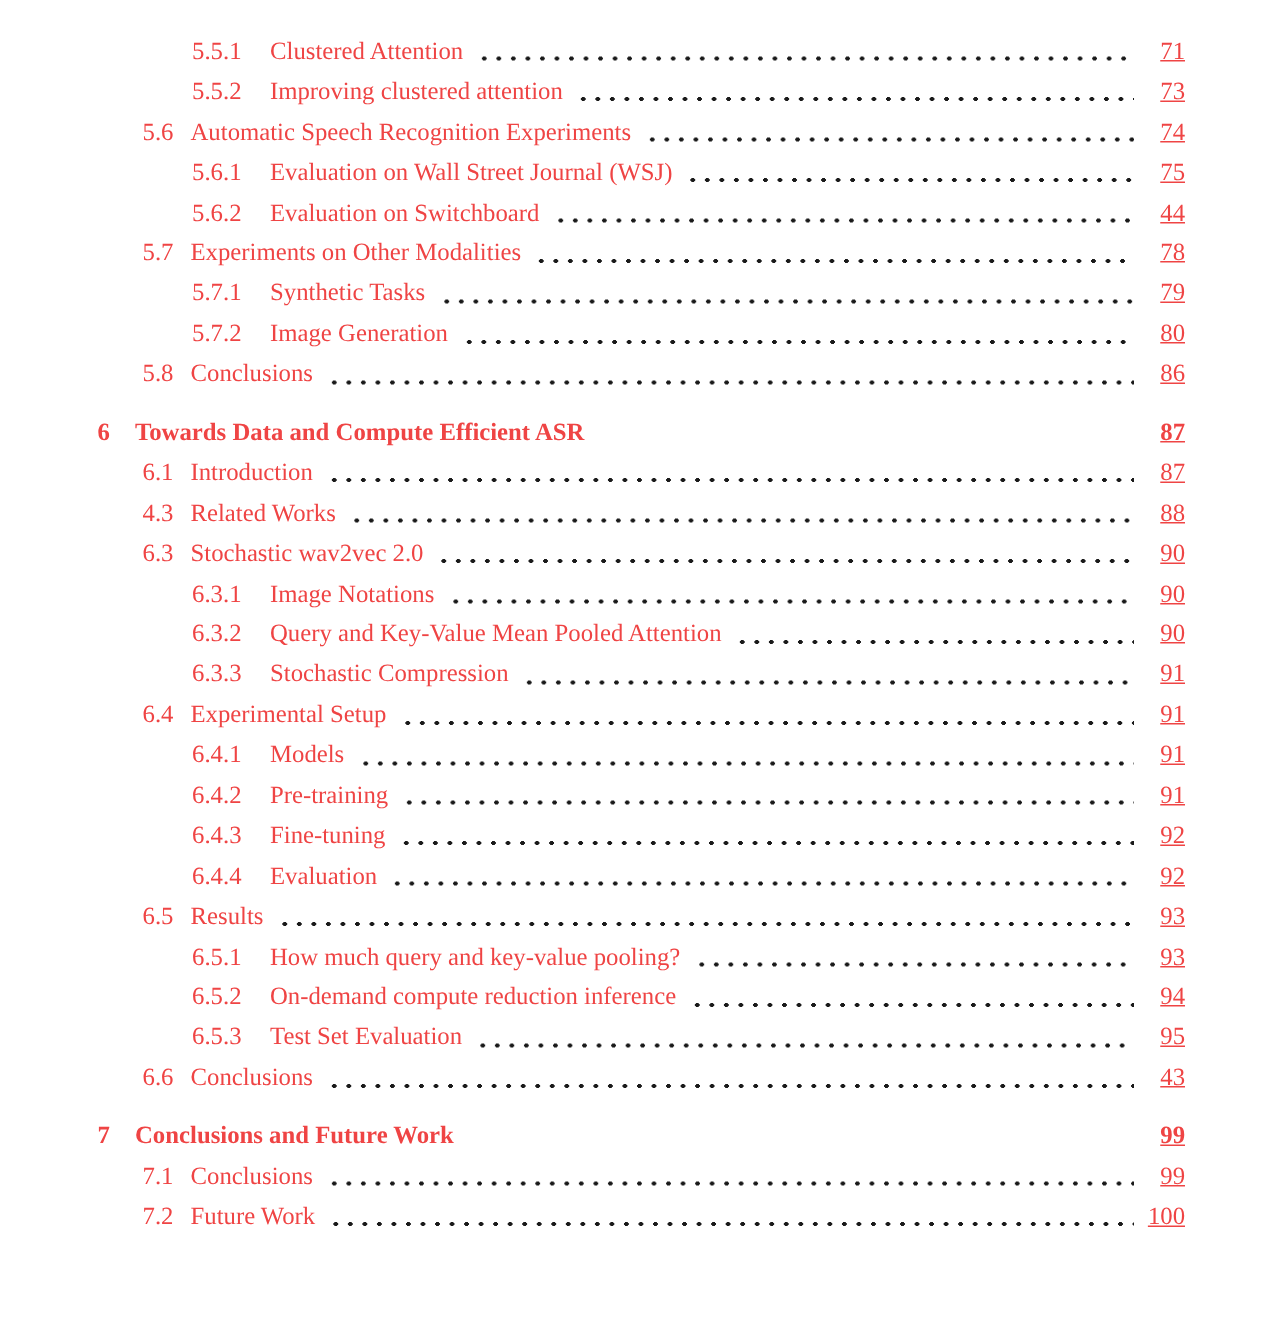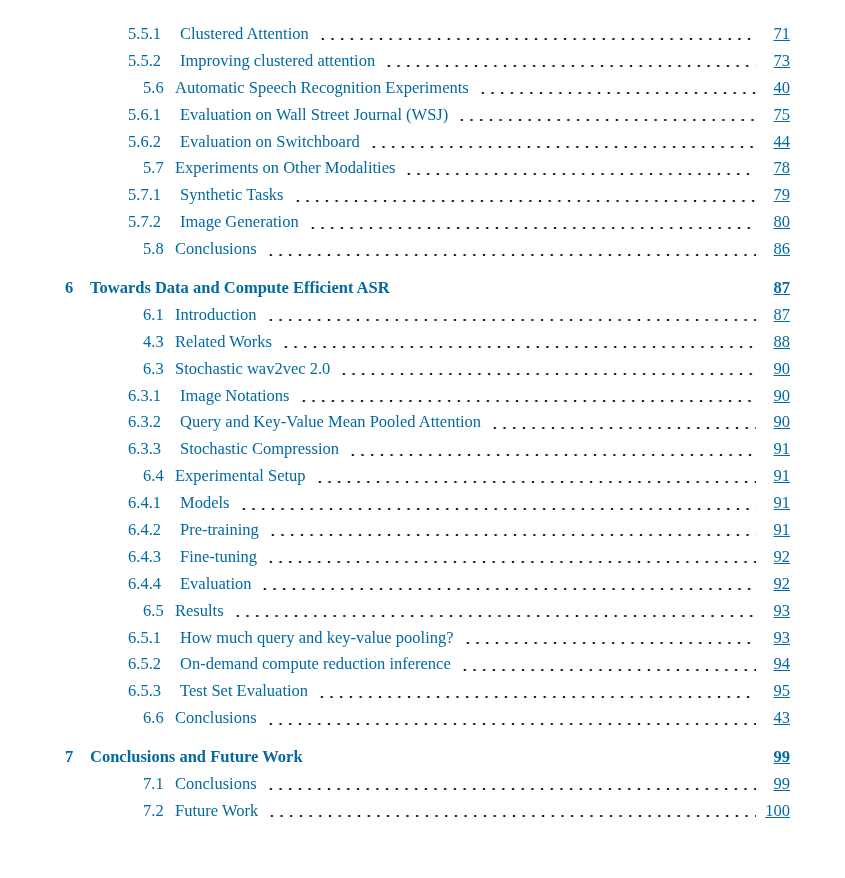--- a/index.html
+++ b/index.html
@@ -9,21 +9,21 @@
     width: 845px;
     height: 878px;
     overflow: hidden;
   }
   .page {
     box-sizing: border-box;
     width: 845px;
     height: 878px;
     padding: 21px 55px 0 65px;
     font-family: "Liberation Serif", "DejaVu Serif", serif;
-    color: #0369a1;
+    color: #ef4444;
   }
   .toc-row {
     display: flex;
     align-items: baseline;
     height: 26.9px;
     font-size: 16.5px;
     line-height: 26.9px;
     white-space: nowrap;
   }
   .toc-row .num {
@@ -50,21 +50,21 @@
   }
   
   .toc-row.chapter {
     font-weight: bold;
     margin-top: 12px;
   }
   .toc-row.chapter .num { width: 25px; }
   .toc-row.chapter .leader { background-image: none; }
   
   .toc-row.section { padding-left: 30px; }
-  .toc-row.section .num { width: 32px; margin-left: 48px; }
+  .toc-row.section .num { width: 32px; }
   
   .toc-row.subsection { padding-left: 63px; }
   .toc-row.subsection .num { width: 52px; }
 </style>
 </head>
 <body>
 
 <div class="page">
   <div>
       <div class="toc-row subsection">
@@ -76,21 +76,21 @@
       <div class="toc-row subsection">
     <span class="num">5.5.2</span>
     <span class="title">Improving clustered attention</span>
     <span class="leader"></span>
     <span class="page-num">73</span>
   </div>
       <div class="toc-row section">
     <span class="num">5.6</span>
     <span class="title">Automatic Speech Recognition Experiments</span>
     <span class="leader"></span>
-    <span class="page-num">40</span>
+    <span class="page-num">74</span>
   </div>
       <div class="toc-row subsection">
     <span class="num">5.6.1</span>
     <span class="title">Evaluation on Wall Street Journal (WSJ)</span>
     <span class="leader"></span>
     <span class="page-num">75</span>
   </div>
       <div class="toc-row subsection">
     <span class="num">5.6.2</span>
     <span class="title">Evaluation on Switchboard</span>

